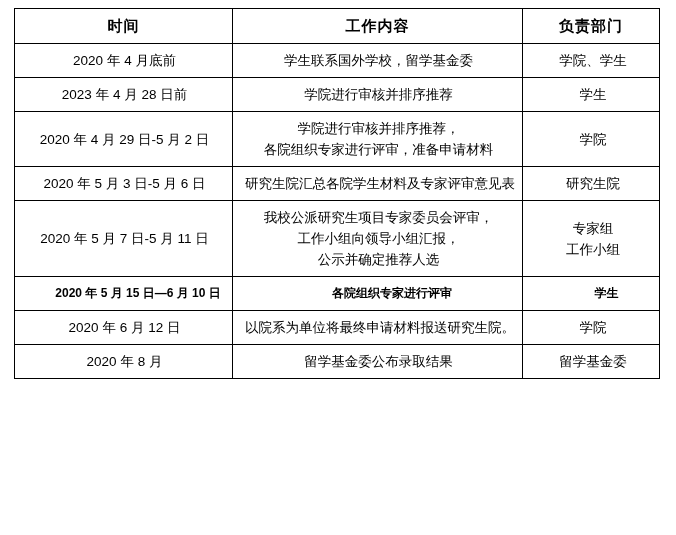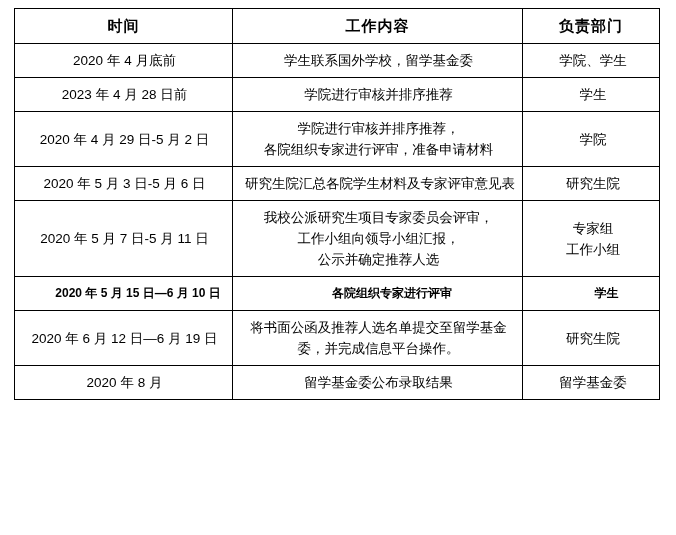--- a/index.html
+++ b/index.html
@@ -190,32 +190,31 @@
           </td>
           <td class="dept">
             <div class="cell left">
               <span class="line">学生</span>
             </div>
           </td>
         </tr>
         <tr>
           <td class="time">
             <div class="cell left">
-              <span class="line">2020 年 6 月 12 日—6 月 19 日</span>
-            </div>
-          </td>
-          <td class="content">
-            <div class="cell left">
-              <span class="line">将书面公函及推荐人选名单提交至留学基金</span>
-              <span class="line">委，并完成信息平台操作。</span>
-            </div>
-          </td>
-          <td class="dept">
-            <div class="cell left">
-              <span class="line">研究生院</span>
+              <span class="line">2020 年 6 月 12 日</span>
+            </div>
+          </td>
+          <td class="content">
+            <div class="cell left">
+              <span class="line">以院系为单位将最终申请材料报送研究生院。</span>
+            </div>
+          </td>
+          <td class="dept">
+            <div class="cell left">
+              <span class="line">学院</span>
             </div>
           </td>
         </tr>
         <tr>
           <td class="time">
             <div class="cell left">
               <span class="line">2020 年 8 月</span>
             </div>
           </td>
           <td class="content">

